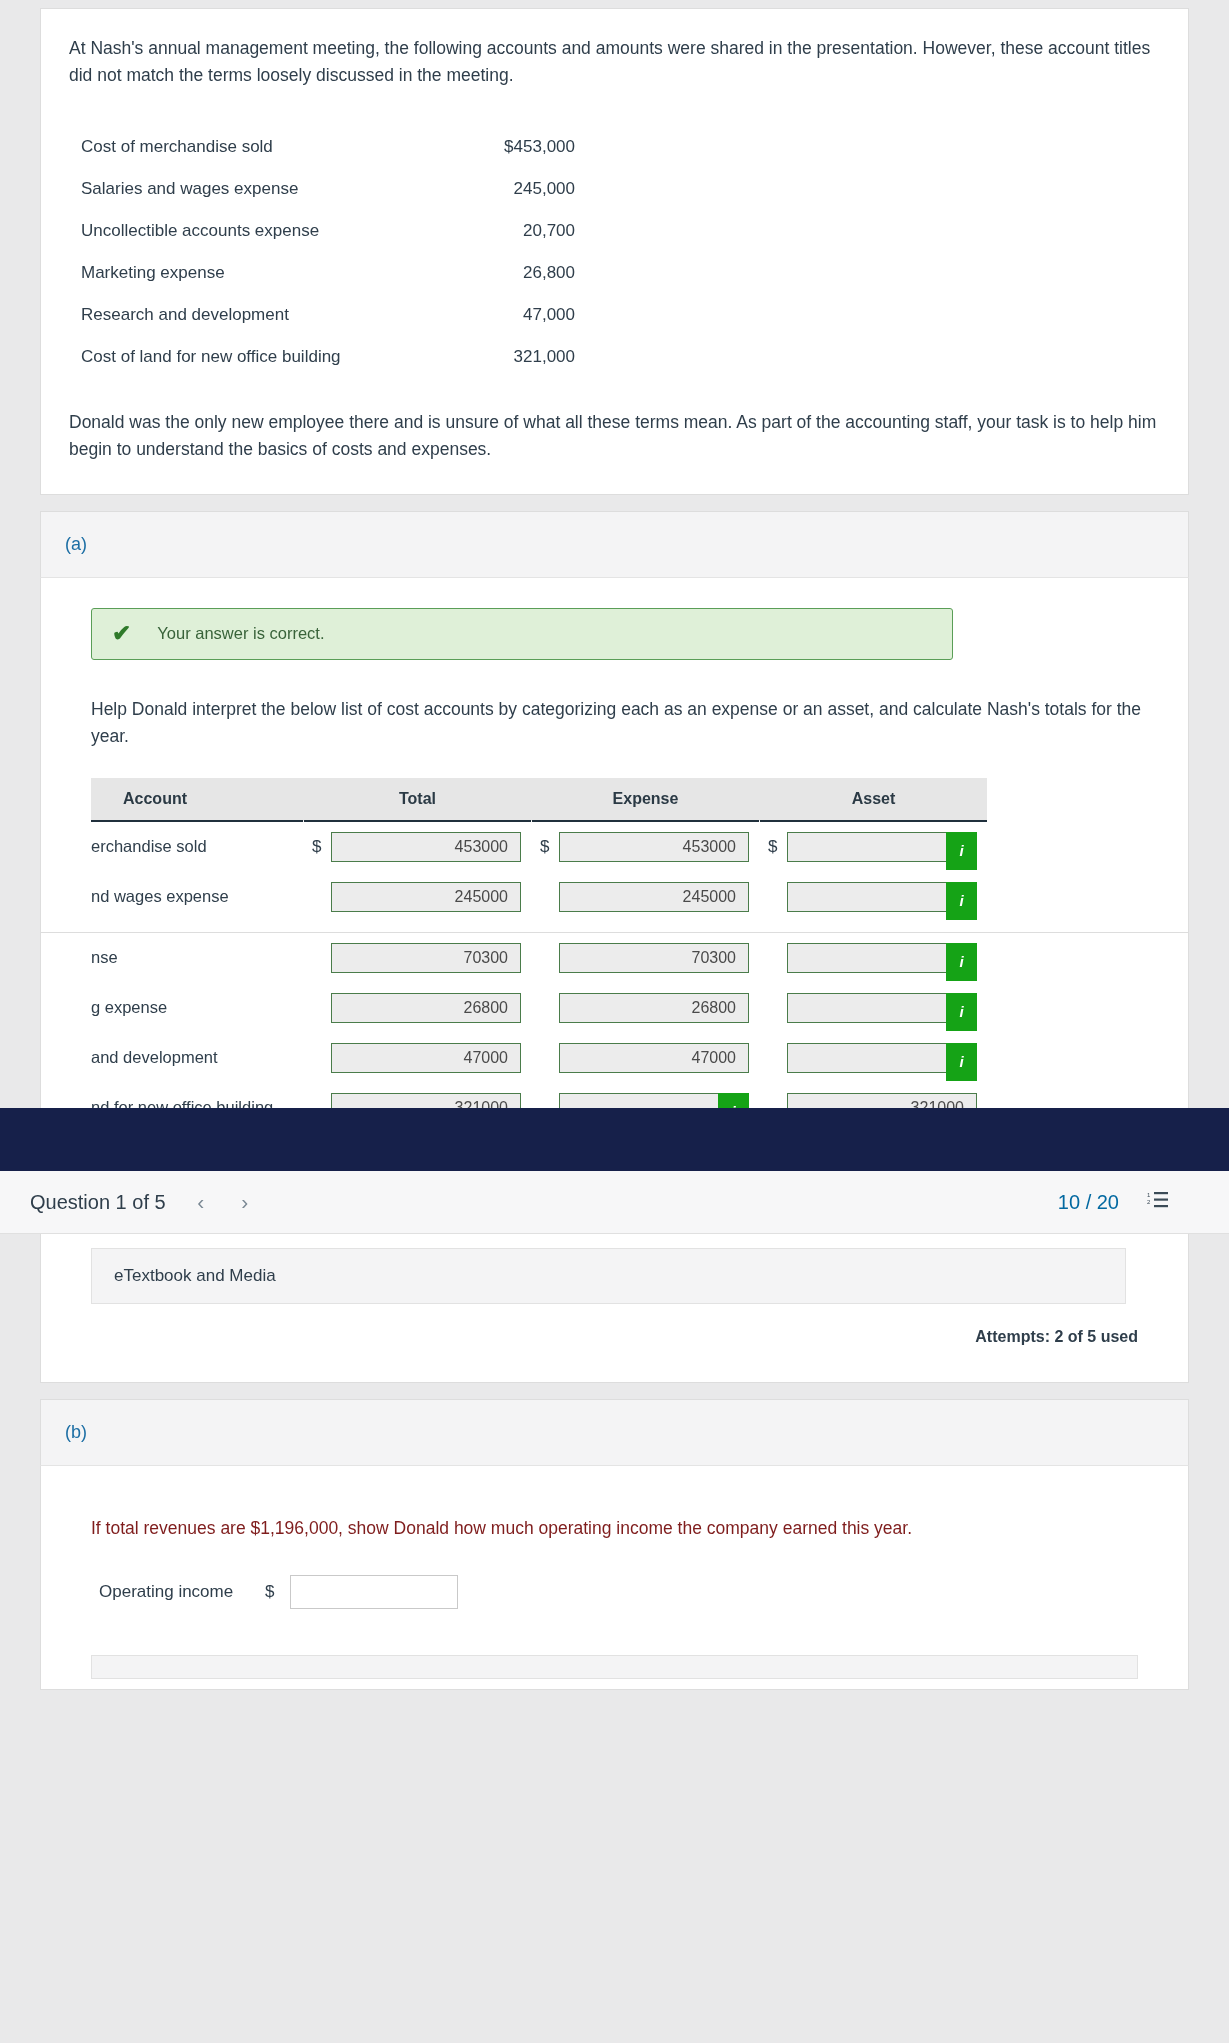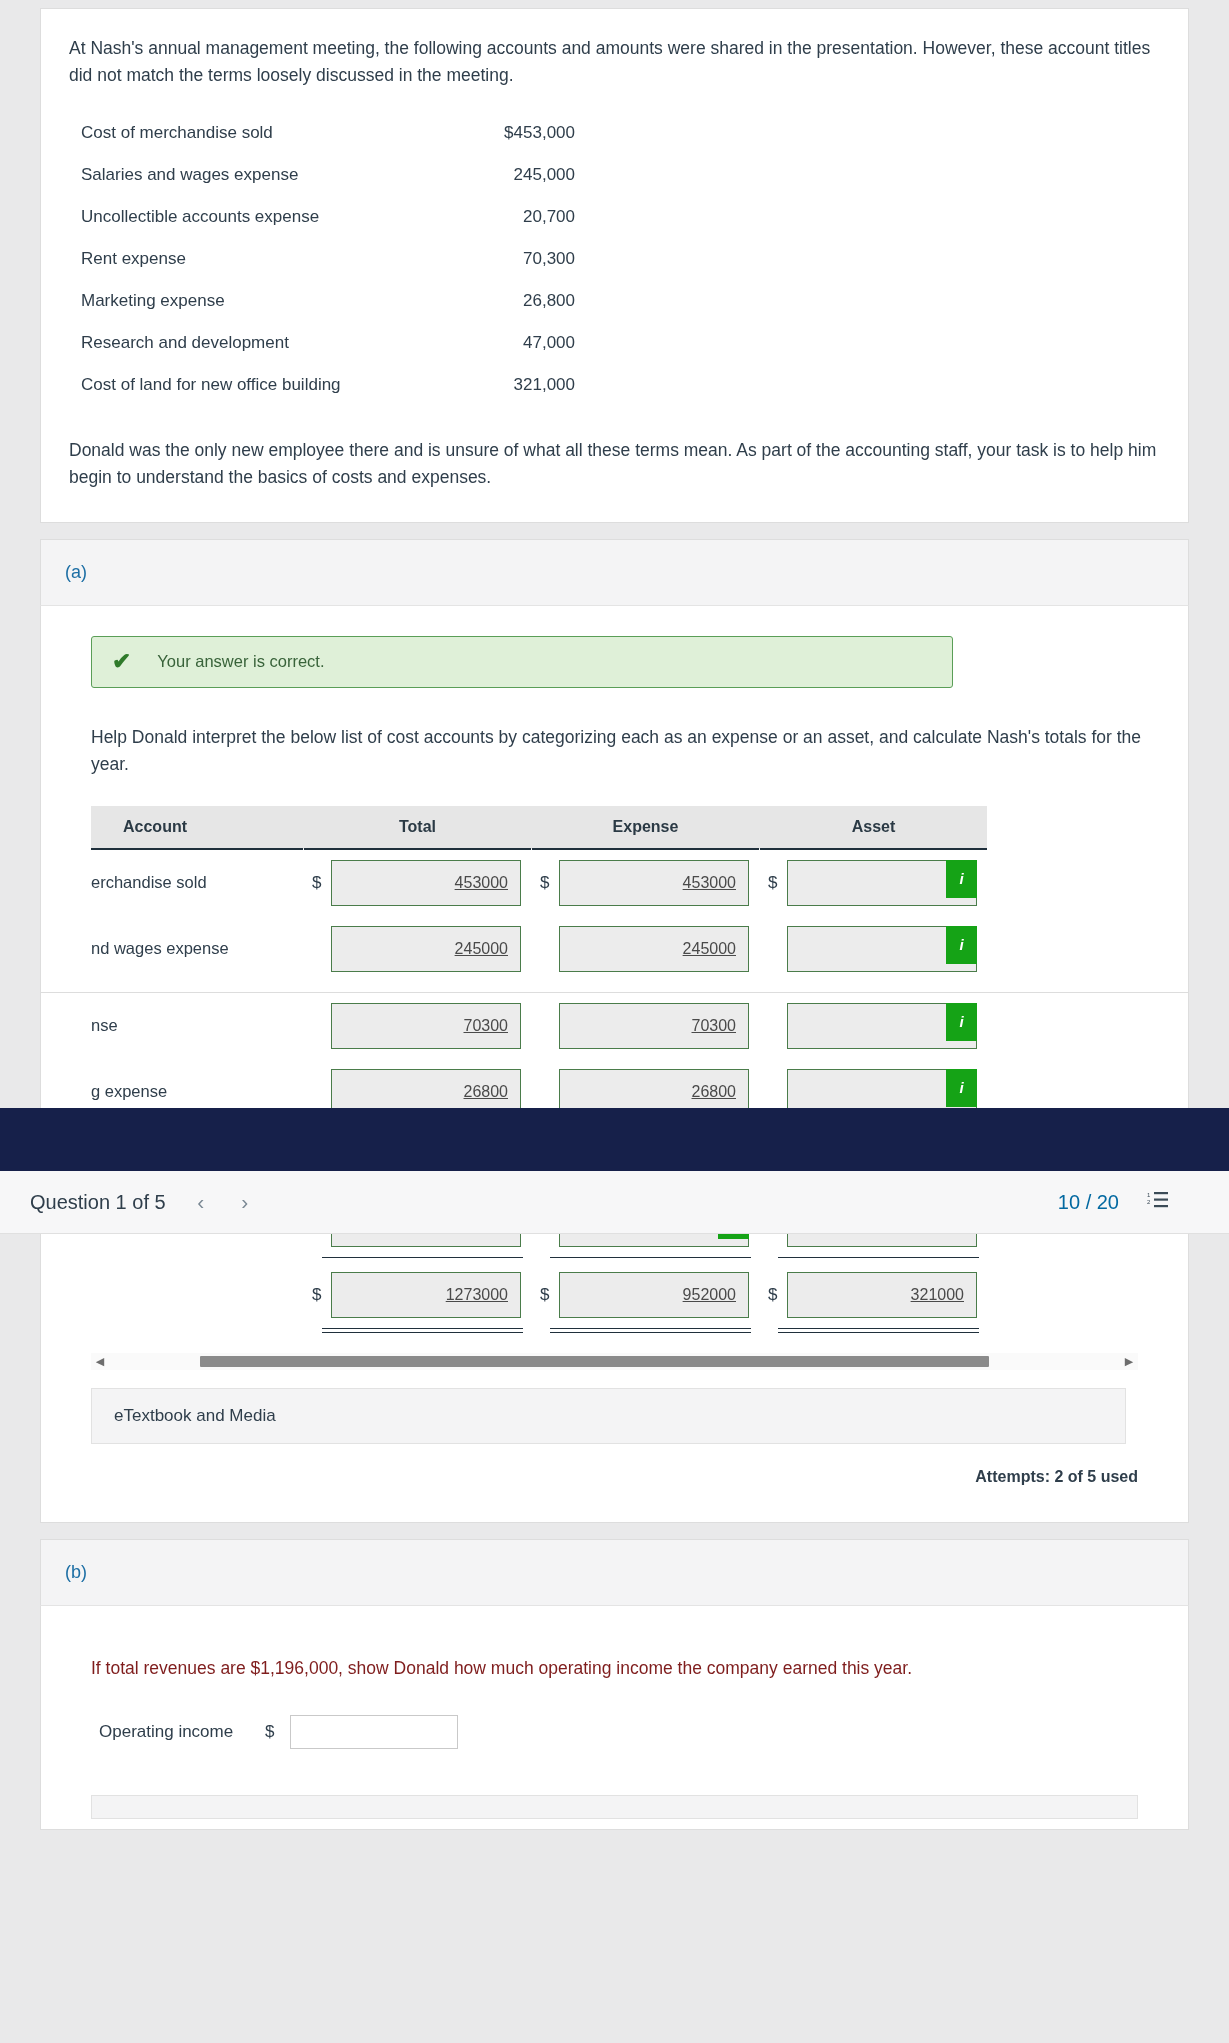--- a/index.html
+++ b/index.html
@@ -21,21 +21,21 @@
     border-top: 1px solid #dddddd;
     padding: 26px 22px 30px 22px;
   }
   .intro-text {
     font-size: 17.5px;
     line-height: 1.55;
     color: #2f3e4b;
     padding: 0 6px;
   }
   .acct-list {
-    margin: 34px 0 0 0;
+    margin: 48px 0 0 0;
     width: 520px;
   }
   .acct-row {
     display: flex;
     align-items: baseline;
     margin-bottom: 22px;
     font-size: 17px;
     color: #2f3e4b;
   }
   .acct-name { flex: 0 0 300px; padding-left: 18px; }
@@ -124,30 +124,29 @@
     display: flex;
     align-items: center;
     gap: 9px;
     padding: 10px 10px 10px 8px;
   }
   .dollar { font-size: 17px; color: #2f3e4b; width: 10px; }
   .dollar.hidden { visibility: hidden; }
   .inputbox {
     position: relative;
     flex: 1;
-    height: 46px;
+    height: 30px;
     background: #ececec;
     border: 1px solid #4a7c4a;
     display: flex;
     align-items: center;
     justify-content: flex-end;
     padding: 0 12px;
     font-size: 16px;
     color: #4a4a4a;
-    text-decoration: underline;
   }
   .info-badge {
     position: absolute;
     right: -1px; top: -1px;
     width: 31px; height: 38px;
     background: #15a316;
     color: #ffffff;
     font-size: 15px;
     font-weight: bold;
     font-style: italic;
@@ -268,24 +267,20 @@
         <span class="acct-name">Cost of merchandise sold</span>
         <span class="acct-amt">$453,000</span>
       </div>
       <div class="acct-row">
         <span class="acct-name">Salaries and wages expense</span>
         <span class="acct-amt">245,000</span>
       </div>
       <div class="acct-row">
         <span class="acct-name">Uncollectible accounts expense</span>
         <span class="acct-amt">20,700</span>
-      </div>
-      <div class="acct-row">
-        <span class="acct-name">Rent expense</span>
-        <span class="acct-amt">70,300</span>
       </div>
       <div class="acct-row">
         <span class="acct-name">Marketing expense</span>
         <span class="acct-amt">26,800</span>
       </div>
       <div class="acct-row">
         <span class="acct-name">Research and development</span>
         <span class="acct-amt">47,000</span>
       </div>
       <div class="acct-row">

